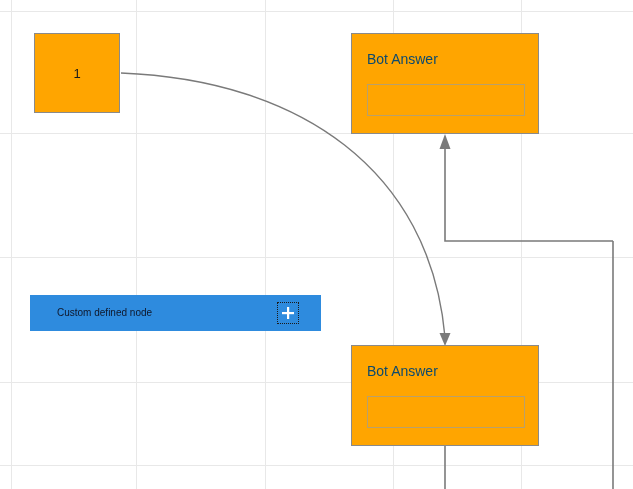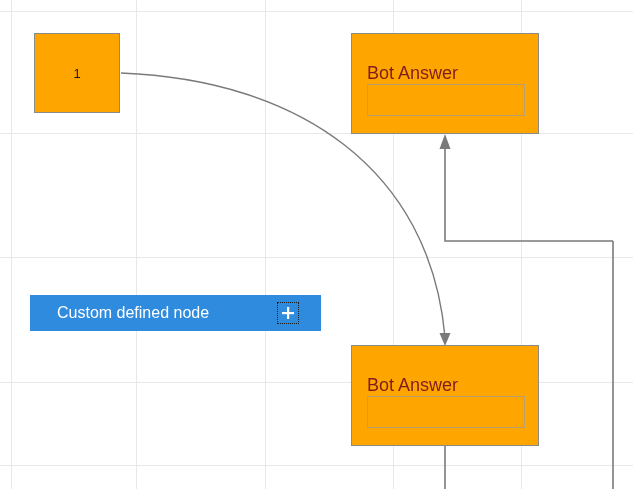--- a/index.html
+++ b/index.html
@@ -75,23 +75,23 @@
     width: 188px;
     height: 101px;
     padding: 0;
   }
   .node-bot-1 { left: 351px; top: 33px; }
   .node-bot-2 { left: 351px; top: 345px; }
 
   .node-bot-title {
     position: absolute;
     left: 15px;
-    top: 30px;
-    font-size: 18px;
-    color: #7f1d1d;
+    top: 18px;
+    font-size: 14px;
+    color: #0c4a6e;
     line-height: 1;
     white-space: nowrap;
   }
   .node-bot-field {
     position: absolute;
     left: 15px;
     top: 50px;
     width: 158px;
     height: 32px;
     box-sizing: border-box;
@@ -112,22 +112,22 @@
     width: 291px;
     height: 36px;
     background: #2E8BDE;
     display: flex;
     align-items: center;
     box-sizing: border-box;
     padding-left: 27px;
     padding-right: 10px;
   }
   .palette-item-label {
-    color: #ffffff;
-    font-size: 16px;
+    color: #0f172a;
+    font-size: 10px;
     line-height: 1;
     flex: 1;
     white-space: nowrap;
   }
   .palette-add-icon {
     width: 22px;
     height: 22px;
     border: 1px dotted #1b1b1b;
     box-sizing: border-box;
     display: flex;

